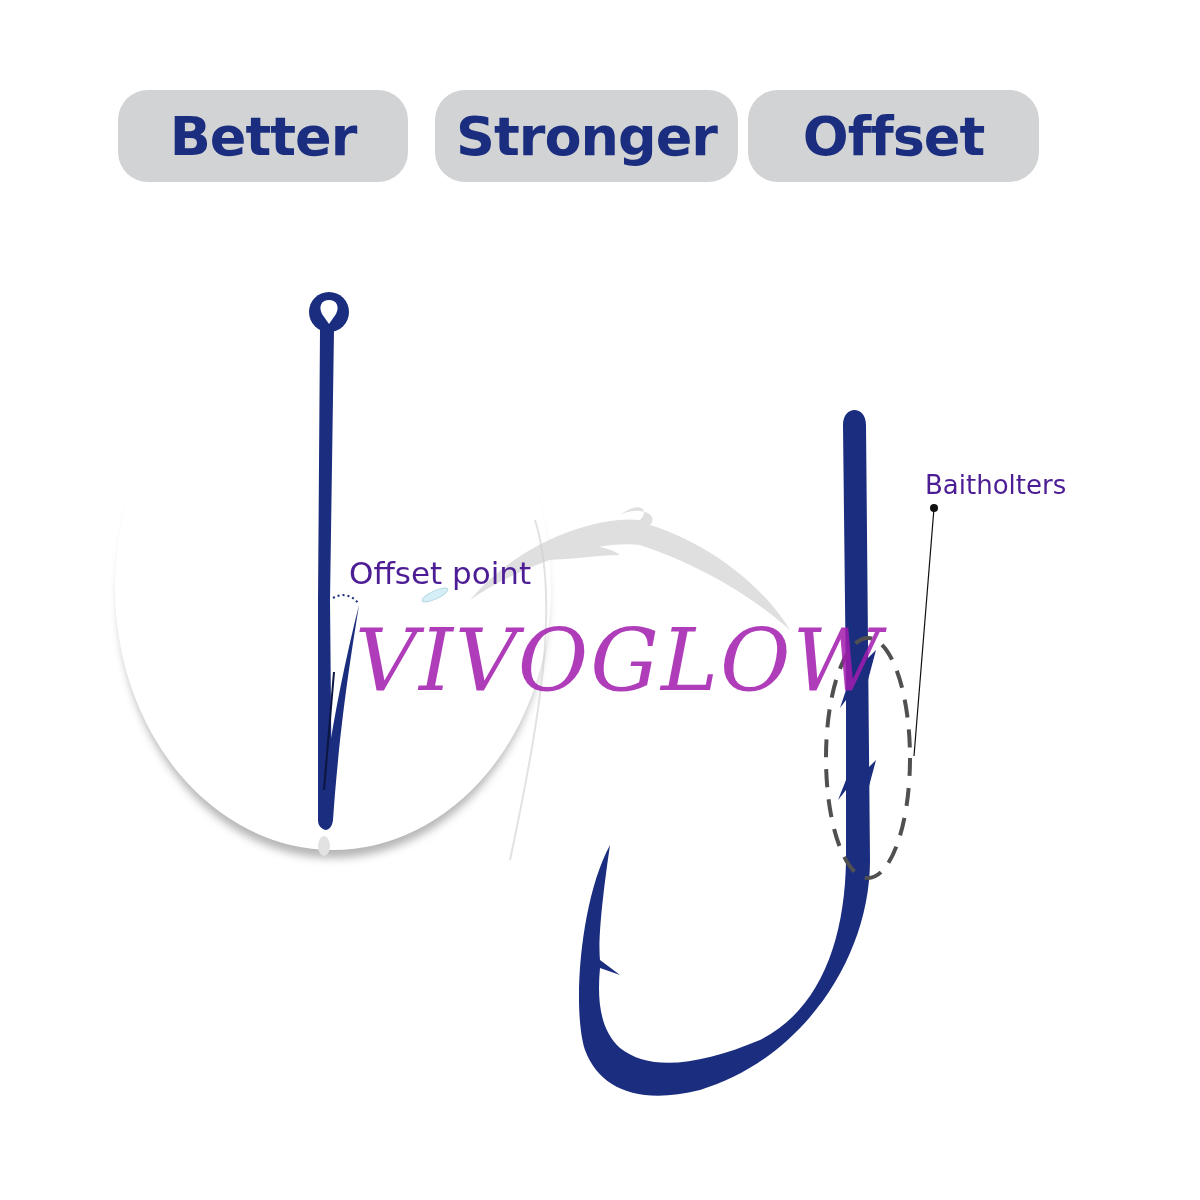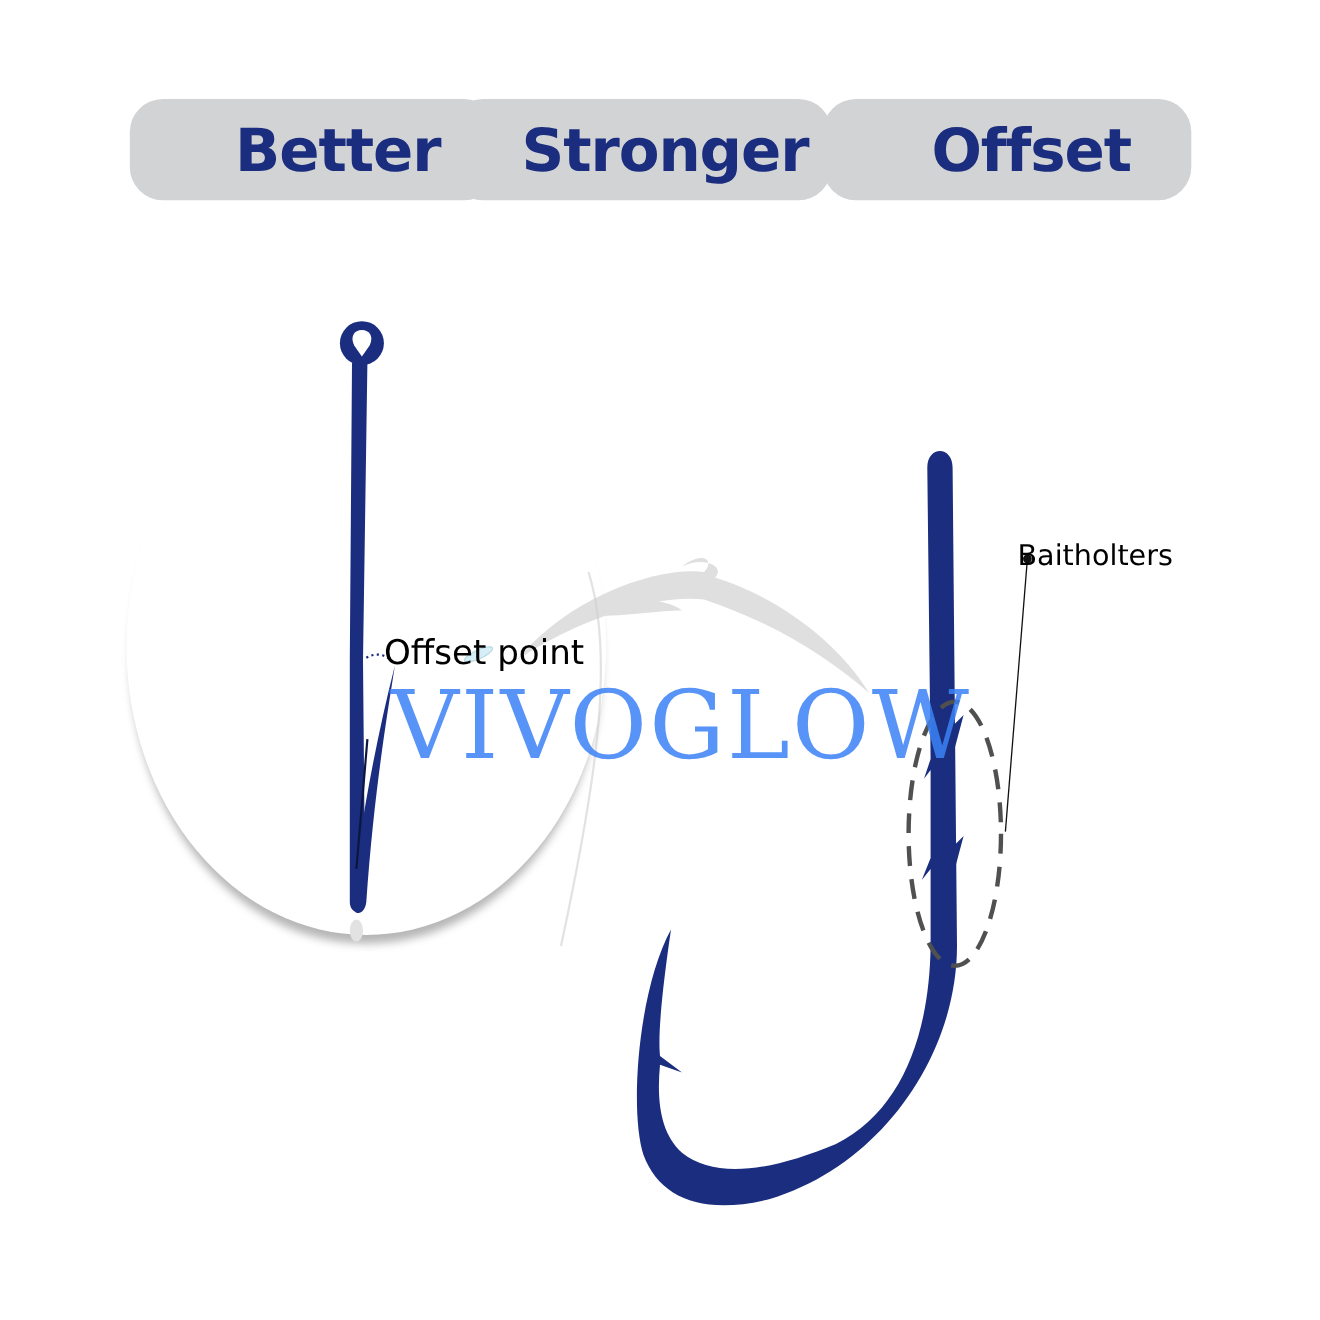--- a/index.html
+++ b/index.html
@@ -1,34 +1,34 @@
 <!DOCTYPE html>
 <html><head>
   <meta charset="utf-8">
   <style>
     html, body { margin: 0; padding: 0; background: #ffffff; }
     body { width: 1200px; height: 1200px; position: relative; overflow: hidden; font-family: "DejaVu Sans", sans-serif; }
     .pill {
       position: absolute; top: 90px; height: 92px; border-radius: 30px;
       background: #d2d3d5; display: flex; align-items: center; justify-content: center;
       color: #1b2d7e; font-family: "DejaVu Sans", sans-serif; font-weight: bold;
-      font-size: 54px; letter-spacing: -1px; padding-left: 44px;
+      font-size: 54px; letter-spacing: -1px;
     }
     #pill-0 { left: 118px; width: 290px; }
-    #pill-1 { left: 409px; width: 303px; }
+    #pill-1 { left: 435px; width: 303px; }
     #pill-2 { left: 748px; width: 291px; }
     svg.art { position: absolute; left: 0; top: 0; }
     .label {
-      position: absolute; color: #000000; font-family: "DejaVu Sans", sans-serif; font-size: 26px; margin-top: 21px;
+      position: absolute; color: #4c1d95; font-family: "DejaVu Sans", sans-serif; font-size: 26px;
     }
     #offset-label { left: 349px; top: 555px; font-size: 31px; }
     #bait-label { left: 925px; top: 470px; font-size: 26px; }
     .watermark {
       position: absolute; left: 355px; top: 610px; font-family: "DejaVu Serif", serif;
-      font-size: 86px; color: #3b82f6; letter-spacing: 2px; opacity: 0.85;
+      font-size: 86px; color: #a21caf; letter-spacing: 2px; opacity: 0.85; font-style: italic;
     }
   </style>
 </head>
 <body>
 
 <div id="pill-0" class="pill">
   <span>Better</span>
 </div>
 <div id="pill-1" class="pill">
   <span>Stronger</span>

